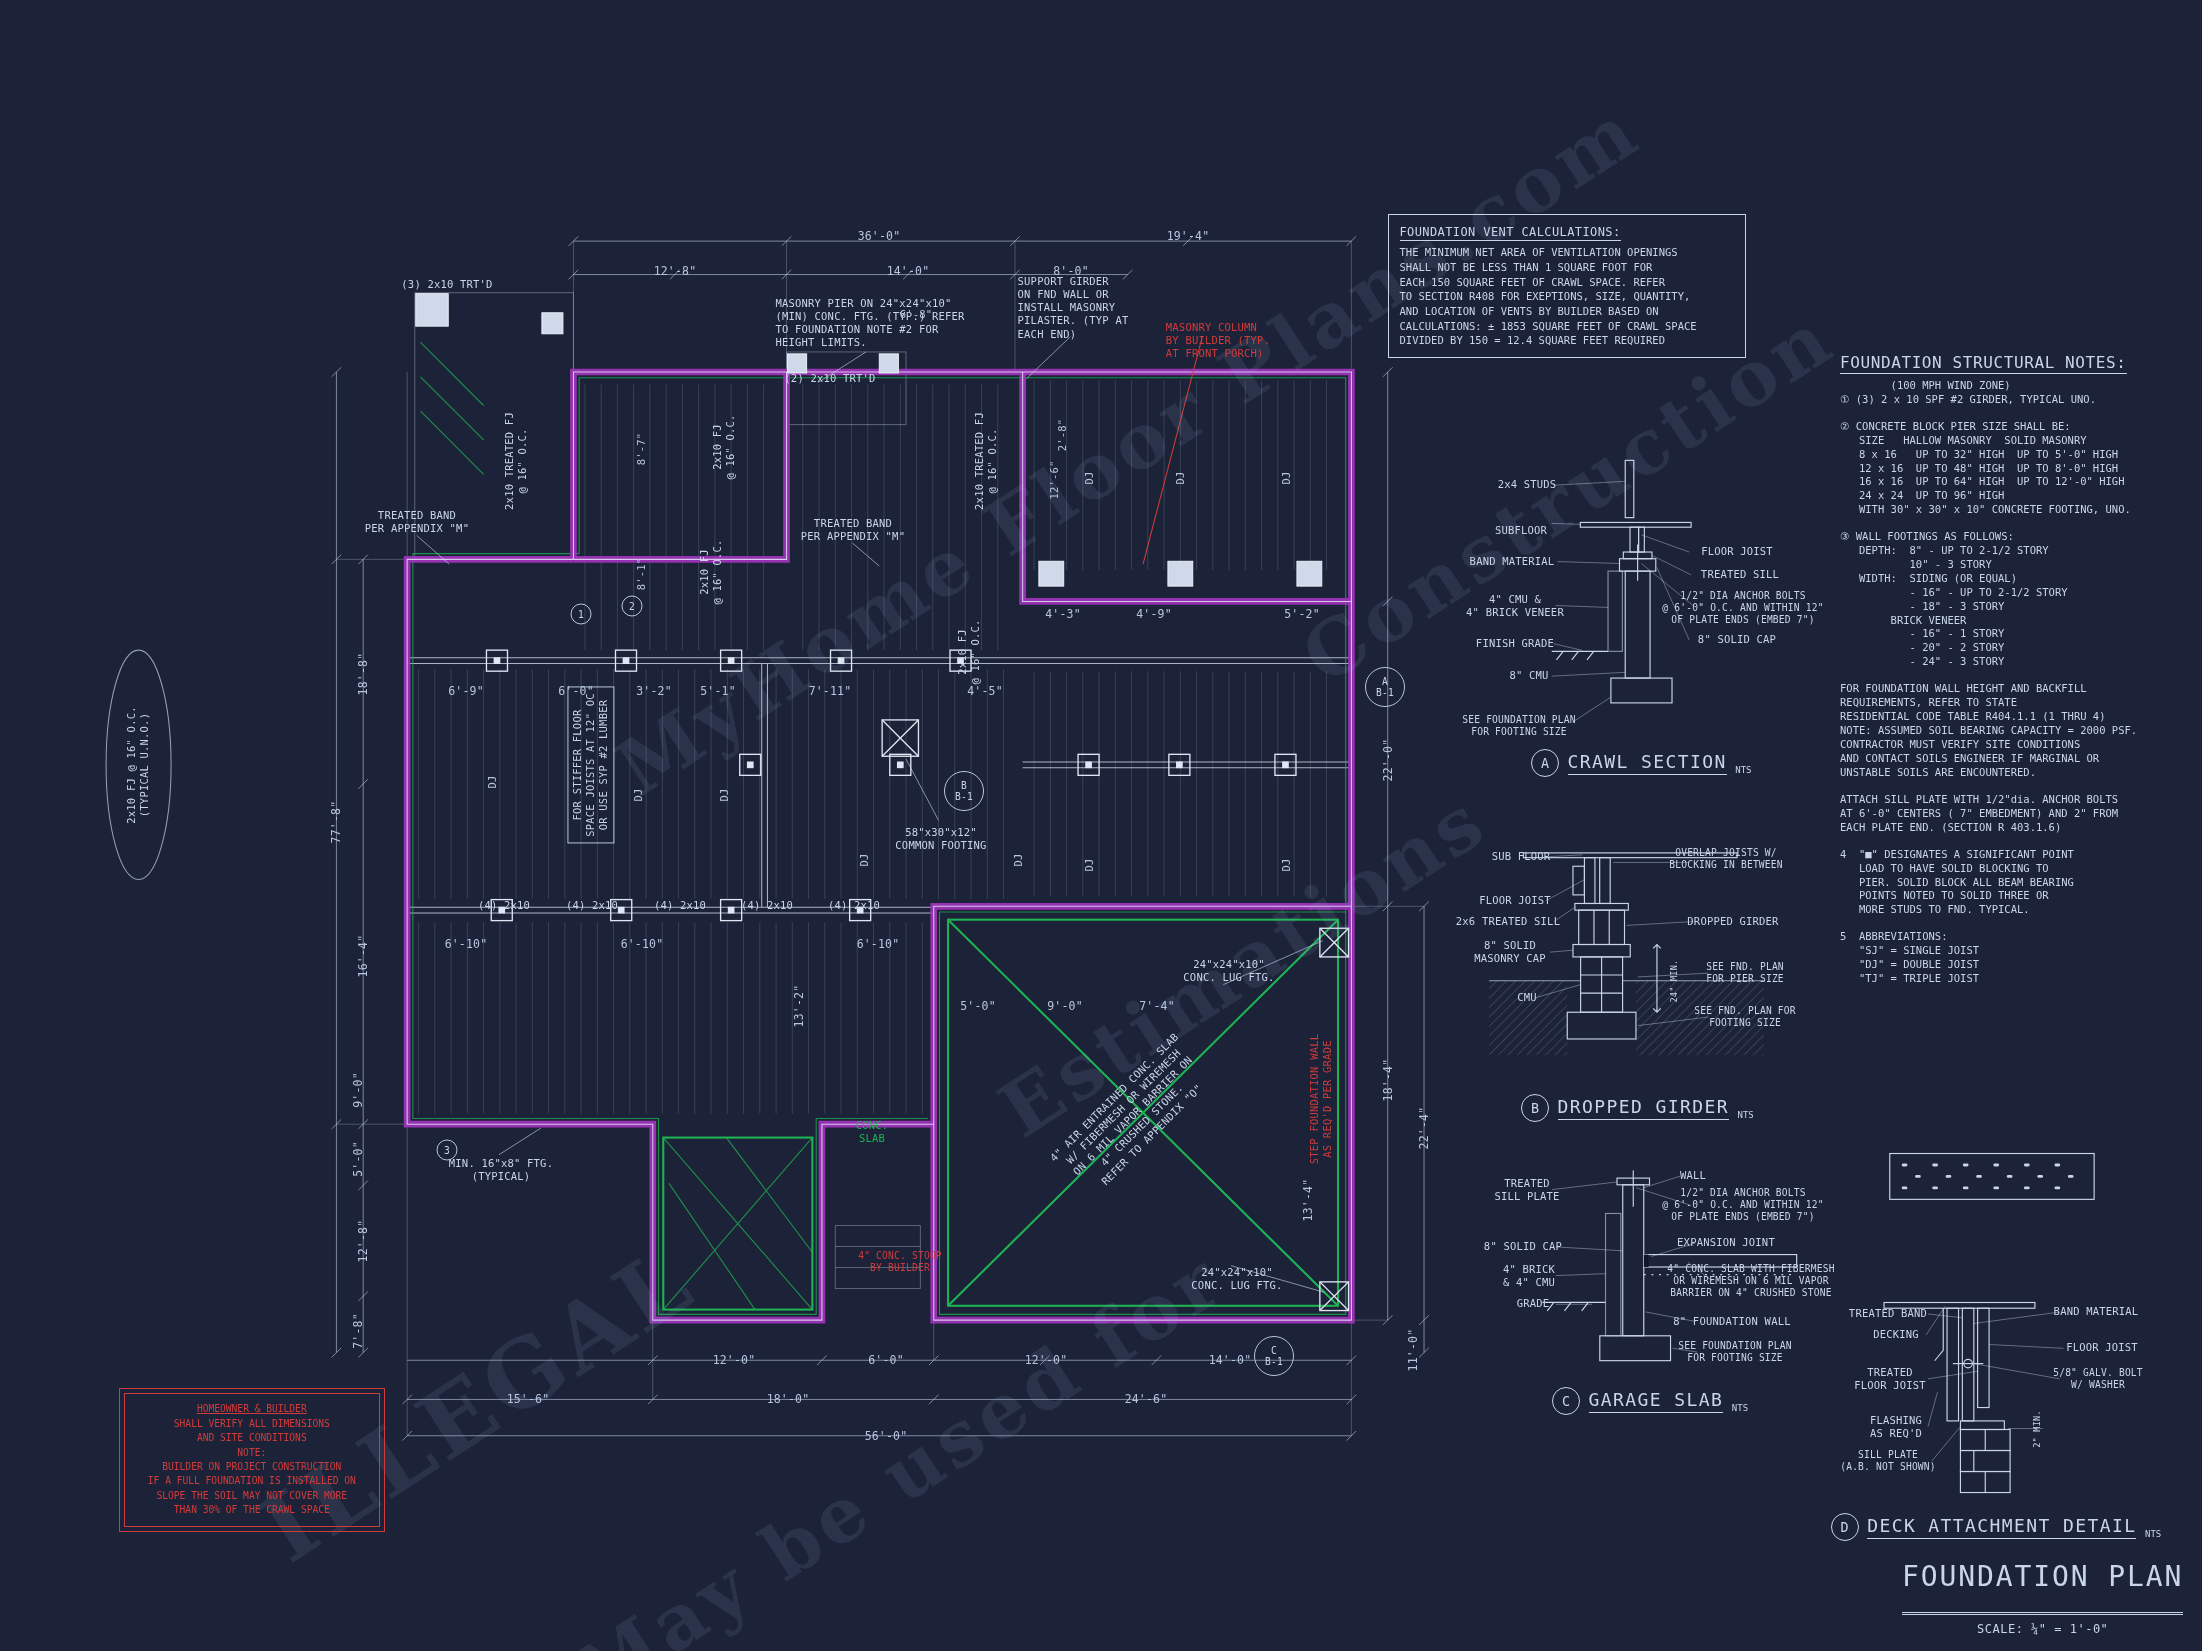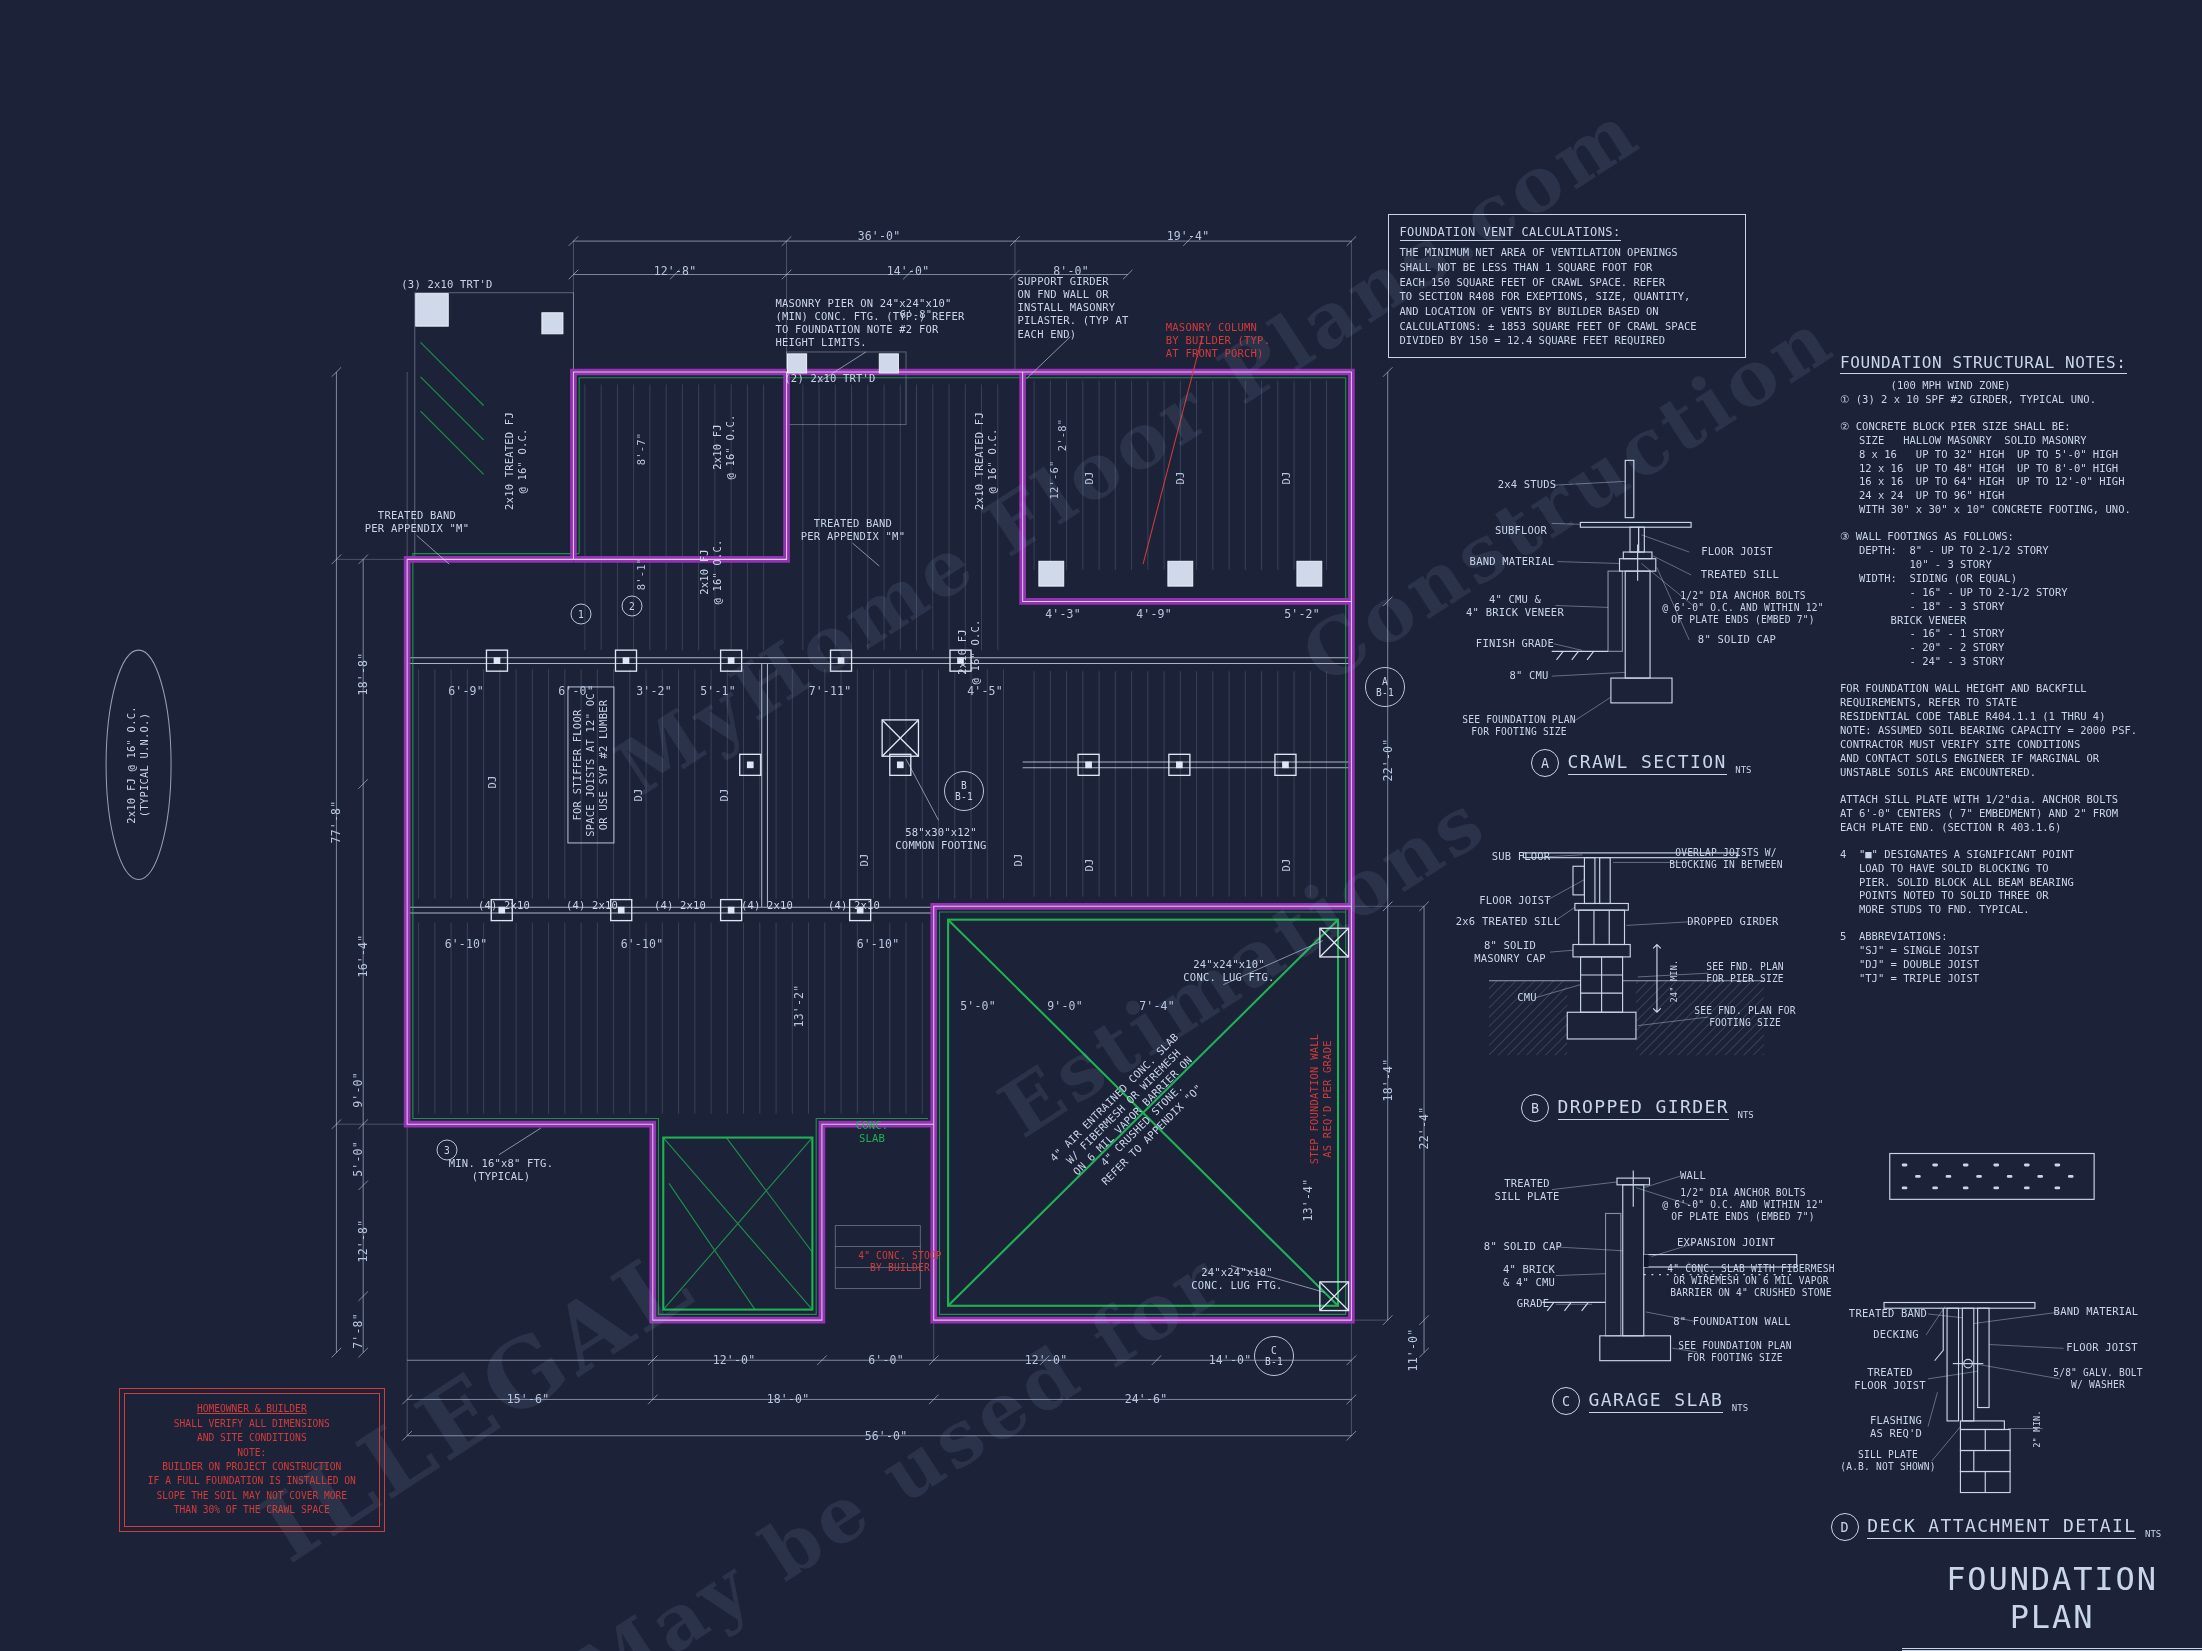--- a/index.html
+++ b/index.html
@@ -61,21 +61,21 @@
   .dnote div{white-space:pre}
   .ln{stroke:var(--line);fill:none;stroke-width:1.2}
   .ldr{stroke:rgba(200,214,236,.55);stroke-width:.8;fill:none}
   
   .redbox{position:absolute;left:119px;top:1388px;width:256px;border:1.9px solid var(--red);padding:3.8px;background:transparent}
   .redbox .inner{border:1px solid var(--red);padding:8.6px 4.8px;font-size:9.6px;color:var(--red);
         text-align:center;line-height:1.5}
   .redbox .inner div:first-child{text-decoration:underline}
   
   .titleblock{position:absolute;left:1902px;top:1560px;text-align:center}
-  .titleblock .t{font-size:32px;letter-spacing:1.9px;border-bottom:3.8px double var(--line);padding-bottom:12px}
+  .titleblock .t{font-size:28px;letter-spacing:1.9px;border-bottom:3.8px double var(--line);padding-bottom:19px}
   .titleblock .s{font-size:12px;margin-top:6.7px;letter-spacing:0.5px}
 </style>
 </head>
 <body>
 
 <div id="sheet">
 
   <svg id="plan-svg" width="2202" height="1652" viewBox="0 0 2304 1728">
       <line x1="965" y1="965" x2="965" y2="1165" class="joist"></line>
       <line x1="948" y1="965" x2="948" y2="1165" class="joist"></line>

